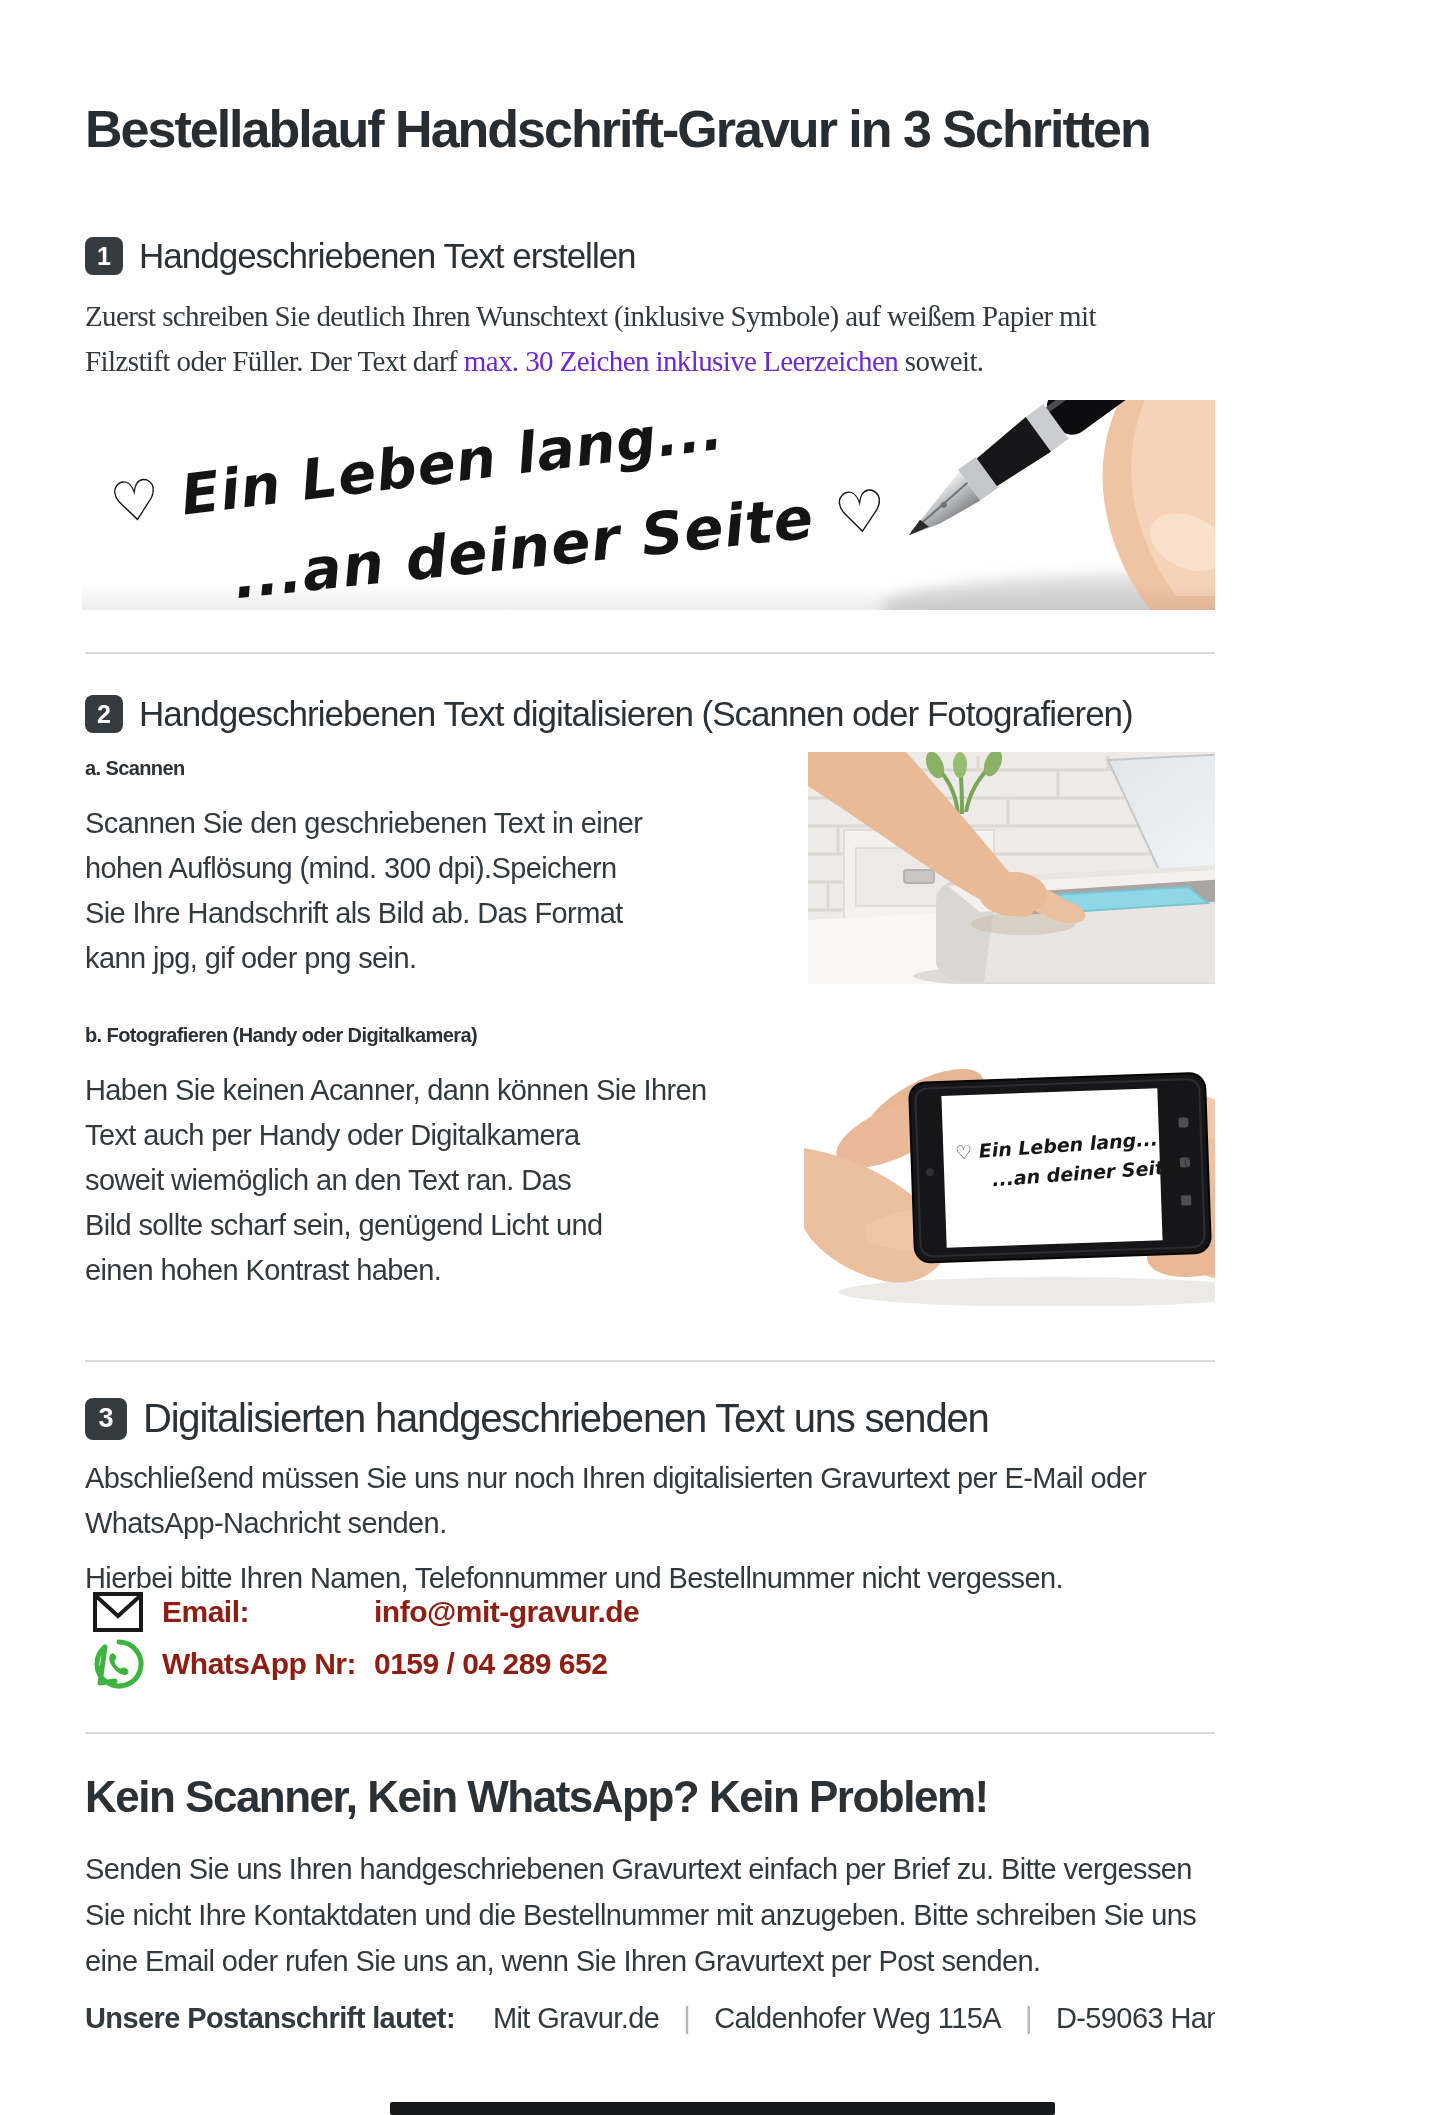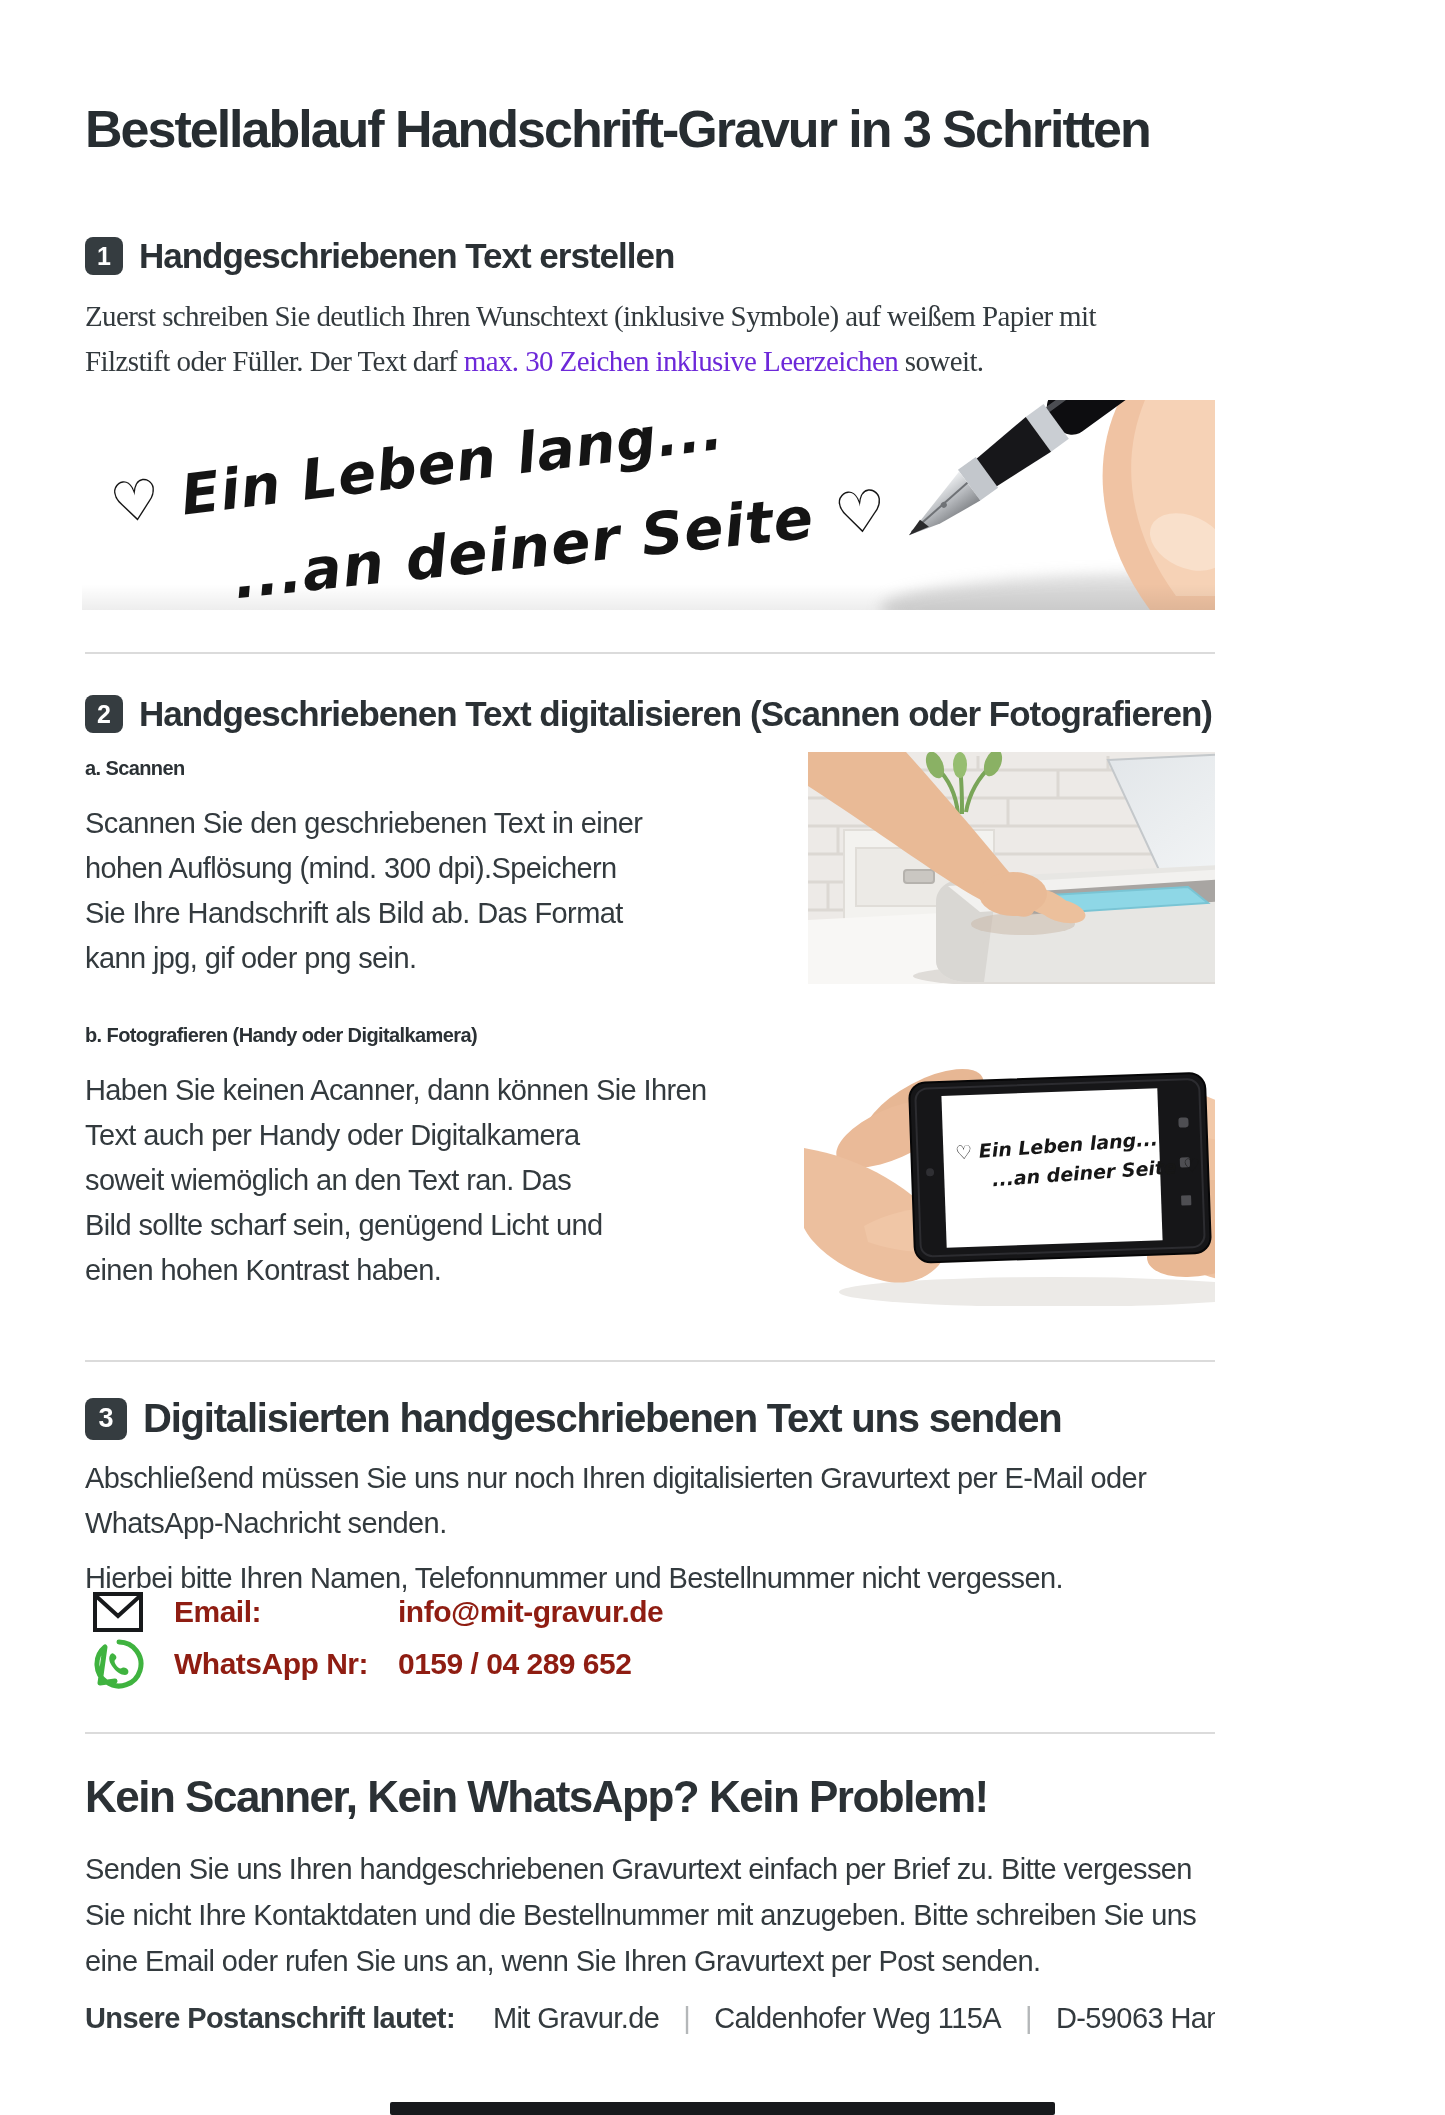--- a/index.html
+++ b/index.html
@@ -7,21 +7,21 @@
         font-family:"Liberation Sans",sans-serif;color:#2e3439;}
   .abs{position:absolute;}
   .nowrap{white-space:nowrap;}
 
   .title{left:85px;top:64px;font-size:52px;font-weight:bold;letter-spacing:-2px;color:#272d31;}
 
   .step-head{display:flex;align-items:center;gap:16px;}
   .badge{display:flex;align-items:center;justify-content:center;width:38px;height:38px;
          border-radius:8px;background:#353c40;color:#ffffff;font-size:25px;font-weight:bold;flex:0 0 auto;}
   .badge.big{width:42px;height:42px;font-size:27px;}
-  .step-title{font-size:35px;font-weight:bold;letter-spacing:-1px;color:#2b3135;}
+  .step-title{font-size:35px;font-weight:normal;letter-spacing:-1px;color:#2b3135;}
   .step-title.big{font-size:40px;letter-spacing:-1.2px;}
 
   .body-text{font-size:29px;letter-spacing:-0.6px;line-height:45px;color:#333a3e;}
   .body-text.lh46{line-height:46px;}
   .red{color:#6d28d9;}
   .gap-top{margin-top:10px;}
 
   .sub-title{font-size:20px;font-weight:bold;letter-spacing:-0.6px;color:#2b3135;}
 
   .divider{left:85px;width:1275px;height:2px;background:#dbdbdb;}
@@ -31,21 +31,21 @@
                  background:linear-gradient(rgba(0,0,0,0),rgba(0,0,0,0.07));}
   .hw{position:absolute;font-family:"DejaVu Sans",sans-serif;font-style:italic;font-weight:bold;
       color:#141414;letter-spacing:1px;}
   .hw1{left:26px;top:34px;font-size:56px;transform:rotate(-7deg);}
   .hw2{left:150px;top:110px;font-size:58px;transform:rotate(-6deg);}
   .pen-art{position:absolute;right:0;top:0;}
 
   .photo{overflow:hidden;}
   .hw-small{font-family:"DejaVu Sans",sans-serif;font-style:italic;font-weight:bold;fill:#161616;}
 
-  .contact-row{display:flex;align-items:center;height:52px;gap:12px;}
+  .contact-row{display:flex;align-items:center;height:52px;}
   .contact-icon{width:70px;flex:0 0 auto;display:flex;align-items:center;}
   .contact-label{width:212px;flex:0 0 auto;font-size:30px;font-weight:bold;letter-spacing:-0.5px;color:#8f1d12;}
   .contact-value{font-size:30px;font-weight:bold;letter-spacing:-0.5px;color:#8f1d12;}
 
   .bottom-title{font-size:44px;font-weight:bold;letter-spacing:-1.5px;color:#2b3135;}
 
   .address{display:flex;align-items:baseline;font-size:29px;letter-spacing:-0.6px;color:#333a3e;}
   .address .lbl{font-weight:bold;margin-right:38px;}
   .address .sep{color:#b4b7b9;margin:0 24px;}
 

